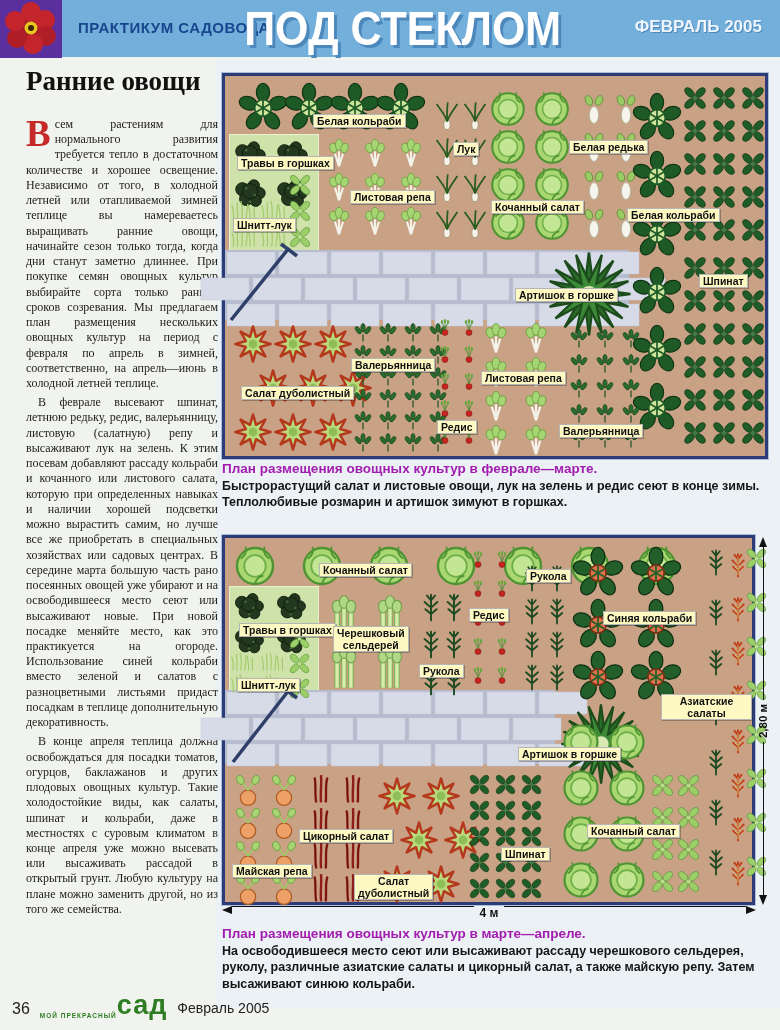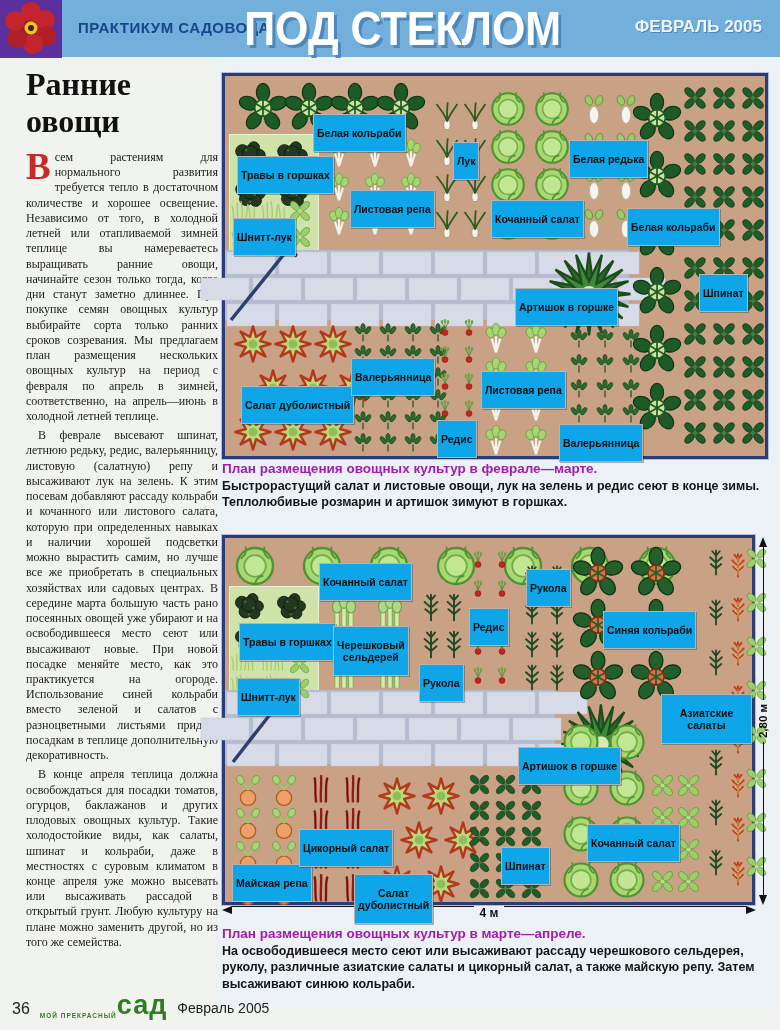--- a/index.html
+++ b/index.html
@@ -10,33 +10,33 @@
   #flower-box{position:absolute;left:0;top:0;width:62px;height:58px;background:#5b2f9e;}
   #header-section{position:absolute;left:78px;top:19px;font-size:15px;font-weight:bold;
         color:#17468e;letter-spacing:.5px;}
   #header-title{position:absolute;left:50%;top:4px;transform:translateX(-46%) scaleY(1.12);
         font-size:43px;font-weight:800;color:#ffffff;letter-spacing:0px;
         text-shadow:3px 3px 0 #4d88bd;white-space:nowrap;}
   #header-issue{position:absolute;right:18px;top:17px;font-size:17px;font-weight:bold;
         color:#eef5fc;text-shadow:1px 1px 0 #4d88bd;}
   
   #article{position:absolute;left:26px;top:66px;width:192px;color:#1c1c1c;}
-  #article h1{font-family:"Liberation Serif",serif;font-size:32px;font-weight:600;
-        margin:0 0 10px 0;color:#111;}
+  #article h1{font-family:"Liberation Serif",serif;font-size:27px;font-weight:600;
+        margin:0 0 20px 0;color:#111;}
   #article p{font-family:"Liberation Serif",serif;font-size:12px;line-height:1.27;
         text-align:justify;margin:0 0 4px 0;}
   #article p.indent{text-indent:12px;}
   .dropcap{float:left;font-family:"Liberation Serif",serif;font-size:37px;line-height:.82;
         font-weight:bold;color:#c62a28;margin:2px 4px 0 0;}
   
   #right-bg{position:absolute;left:216px;top:60px;width:564px;height:948px;background:#ebf1f4;}
   .diagram{position:absolute;background:#c9a184;border:3px solid #2c3c78;outline:1px solid #aebfd8;}
   .zone-herb{position:absolute;background:#cfe2a9;border:1px solid #e8f0d2;}
   .glyph{position:absolute;overflow:visible;}
-  .plant-label{position:absolute;background:#0ea5e9;border:1px solid #b5b5b5;padding:12px 3px;
+  .plant-label{position:absolute;background:#fef9c3;border:1px solid #b5b5b5;padding:0 3px;
         font-size:10.5px;font-weight:bold;color:#101010;line-height:1.15;white-space:pre-line;
         box-shadow:1px 1px 0 rgba(40,40,40,.35);z-index:6;text-align:center;}
   .tool-svg{position:absolute;left:0;top:0;overflow:visible;z-index:4;}
   
   .caption{position:absolute;}
   .caption .cap-title{font-size:13.5px;font-weight:bold;color:#a21caf;margin-bottom:2px;}
   .caption .cap-body{font-size:12.5px;font-weight:bold;color:#151515;line-height:1.3;}
   
   #dim-bottom{position:absolute;left:222px;top:906px;width:534px;display:flex;}
   #dim-bottom .line{flex:1;height:0;border-top:1.6px solid #111;}

